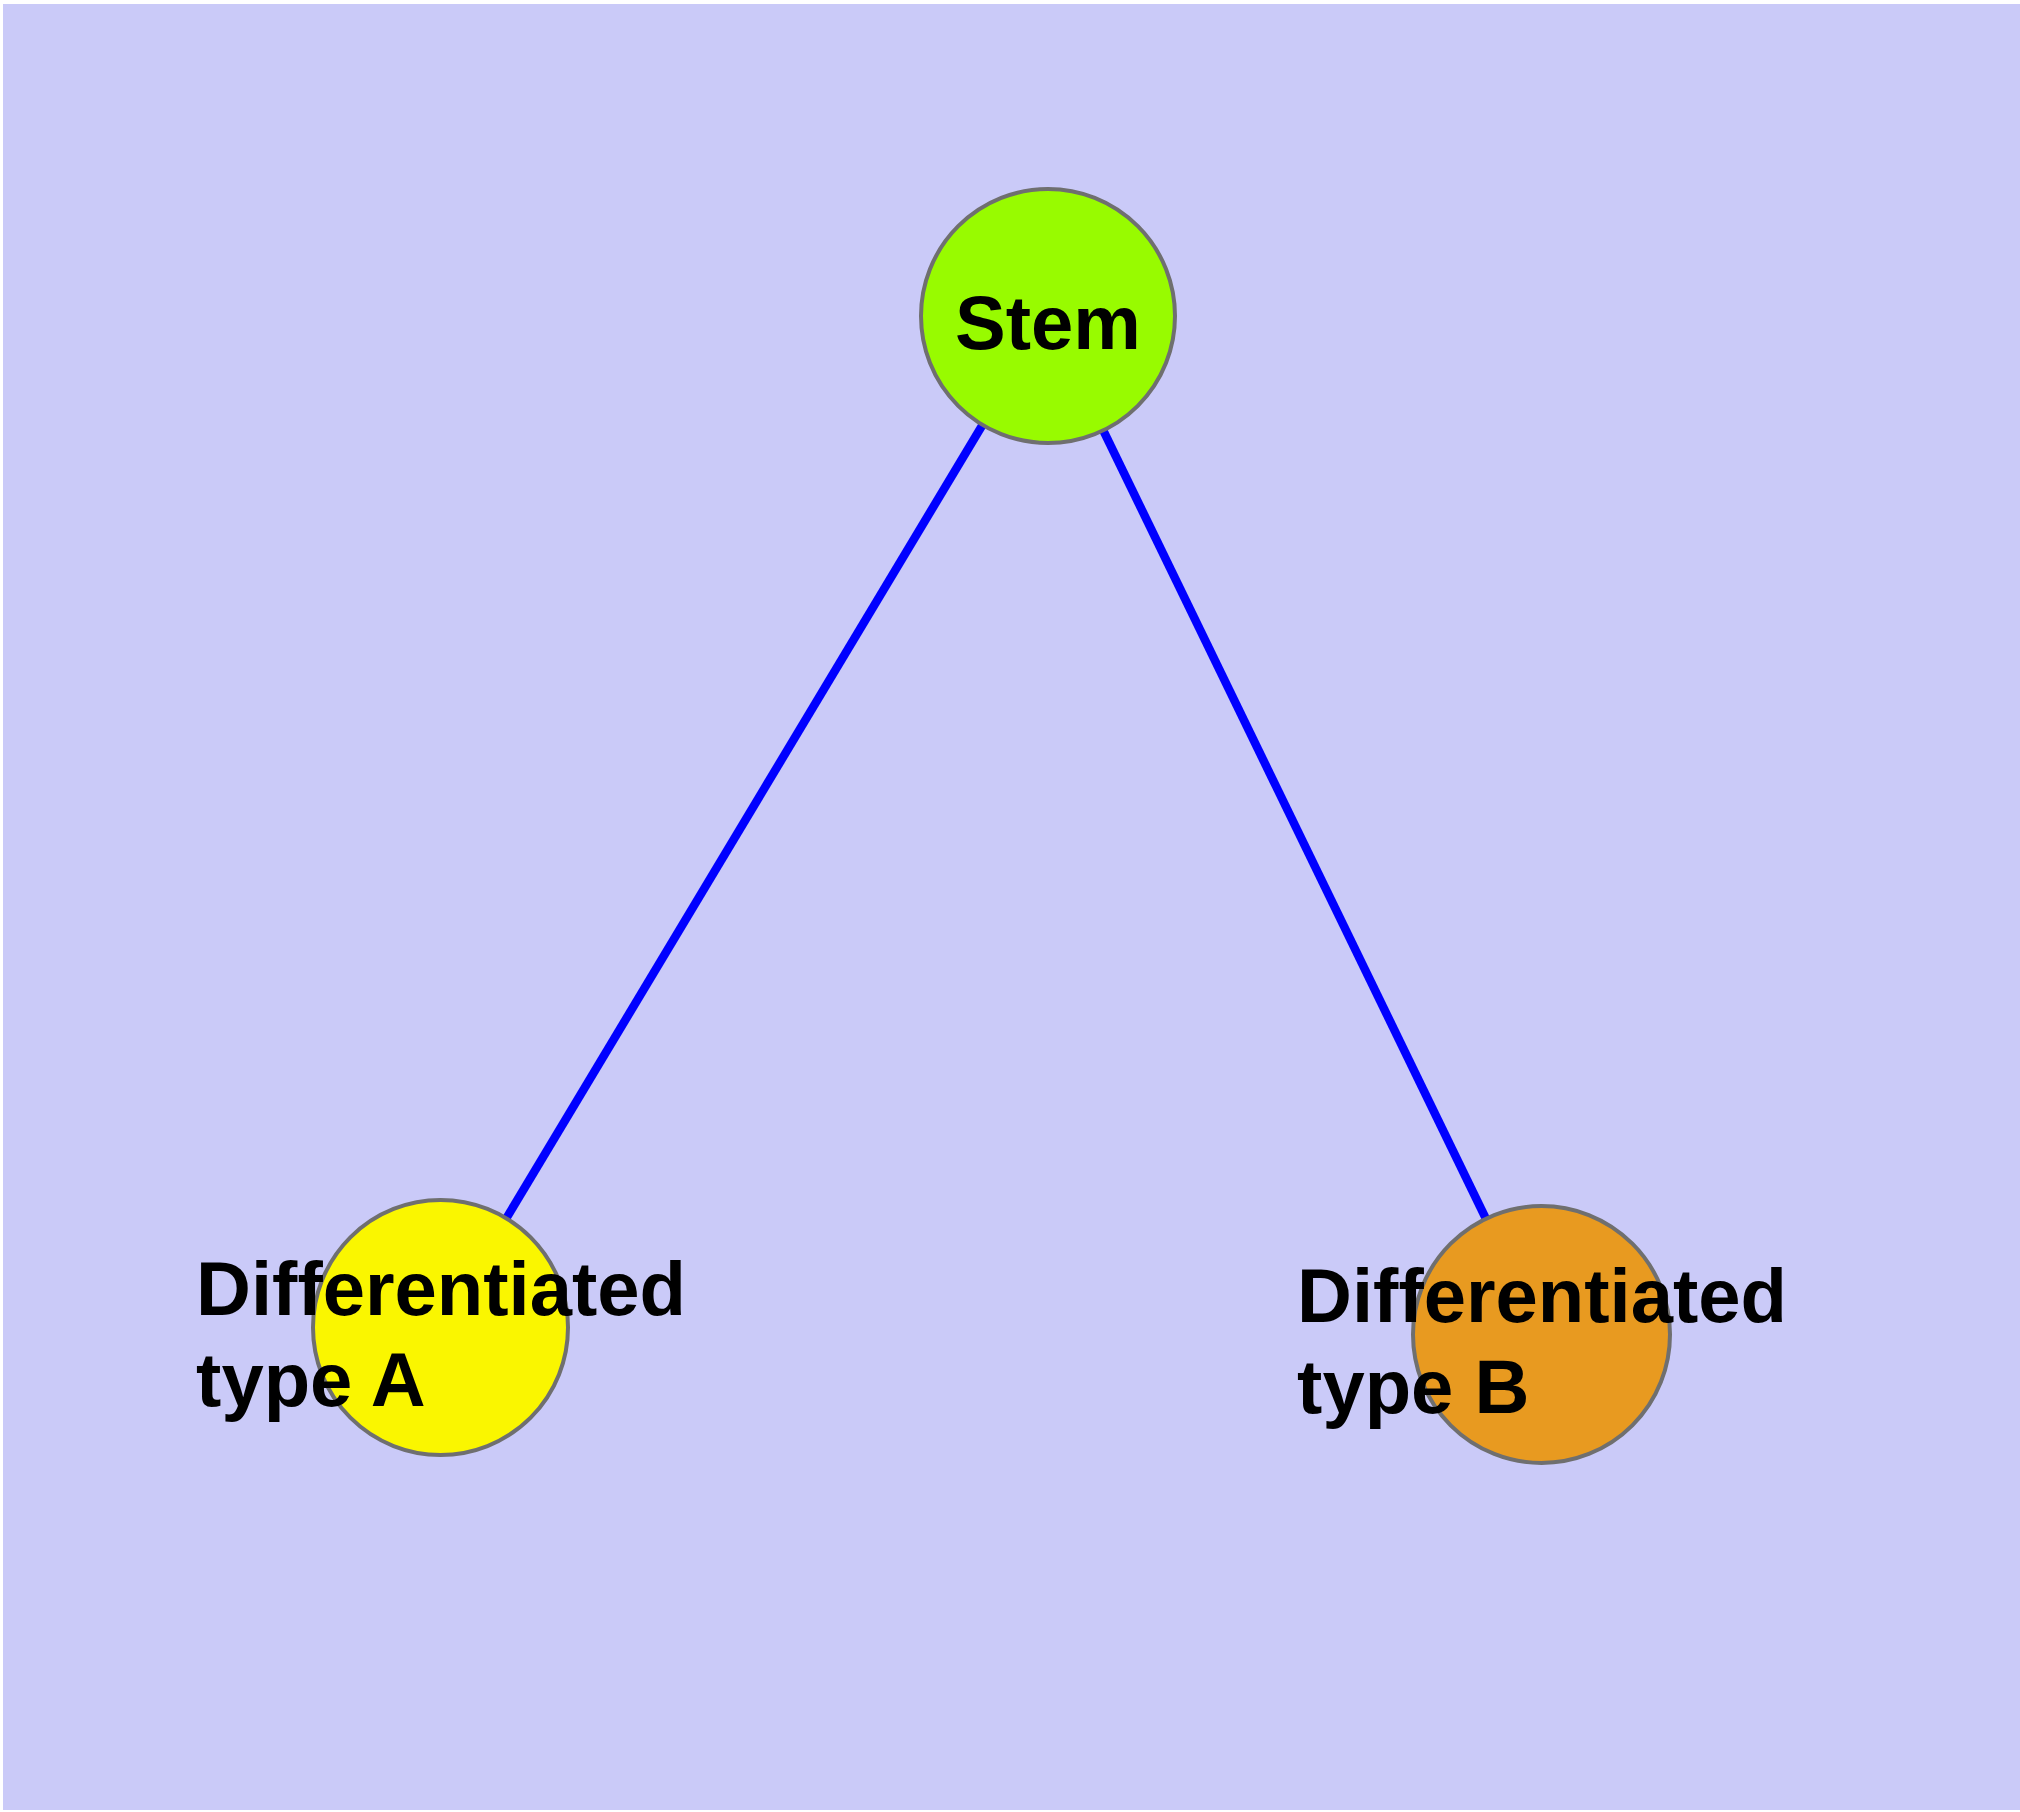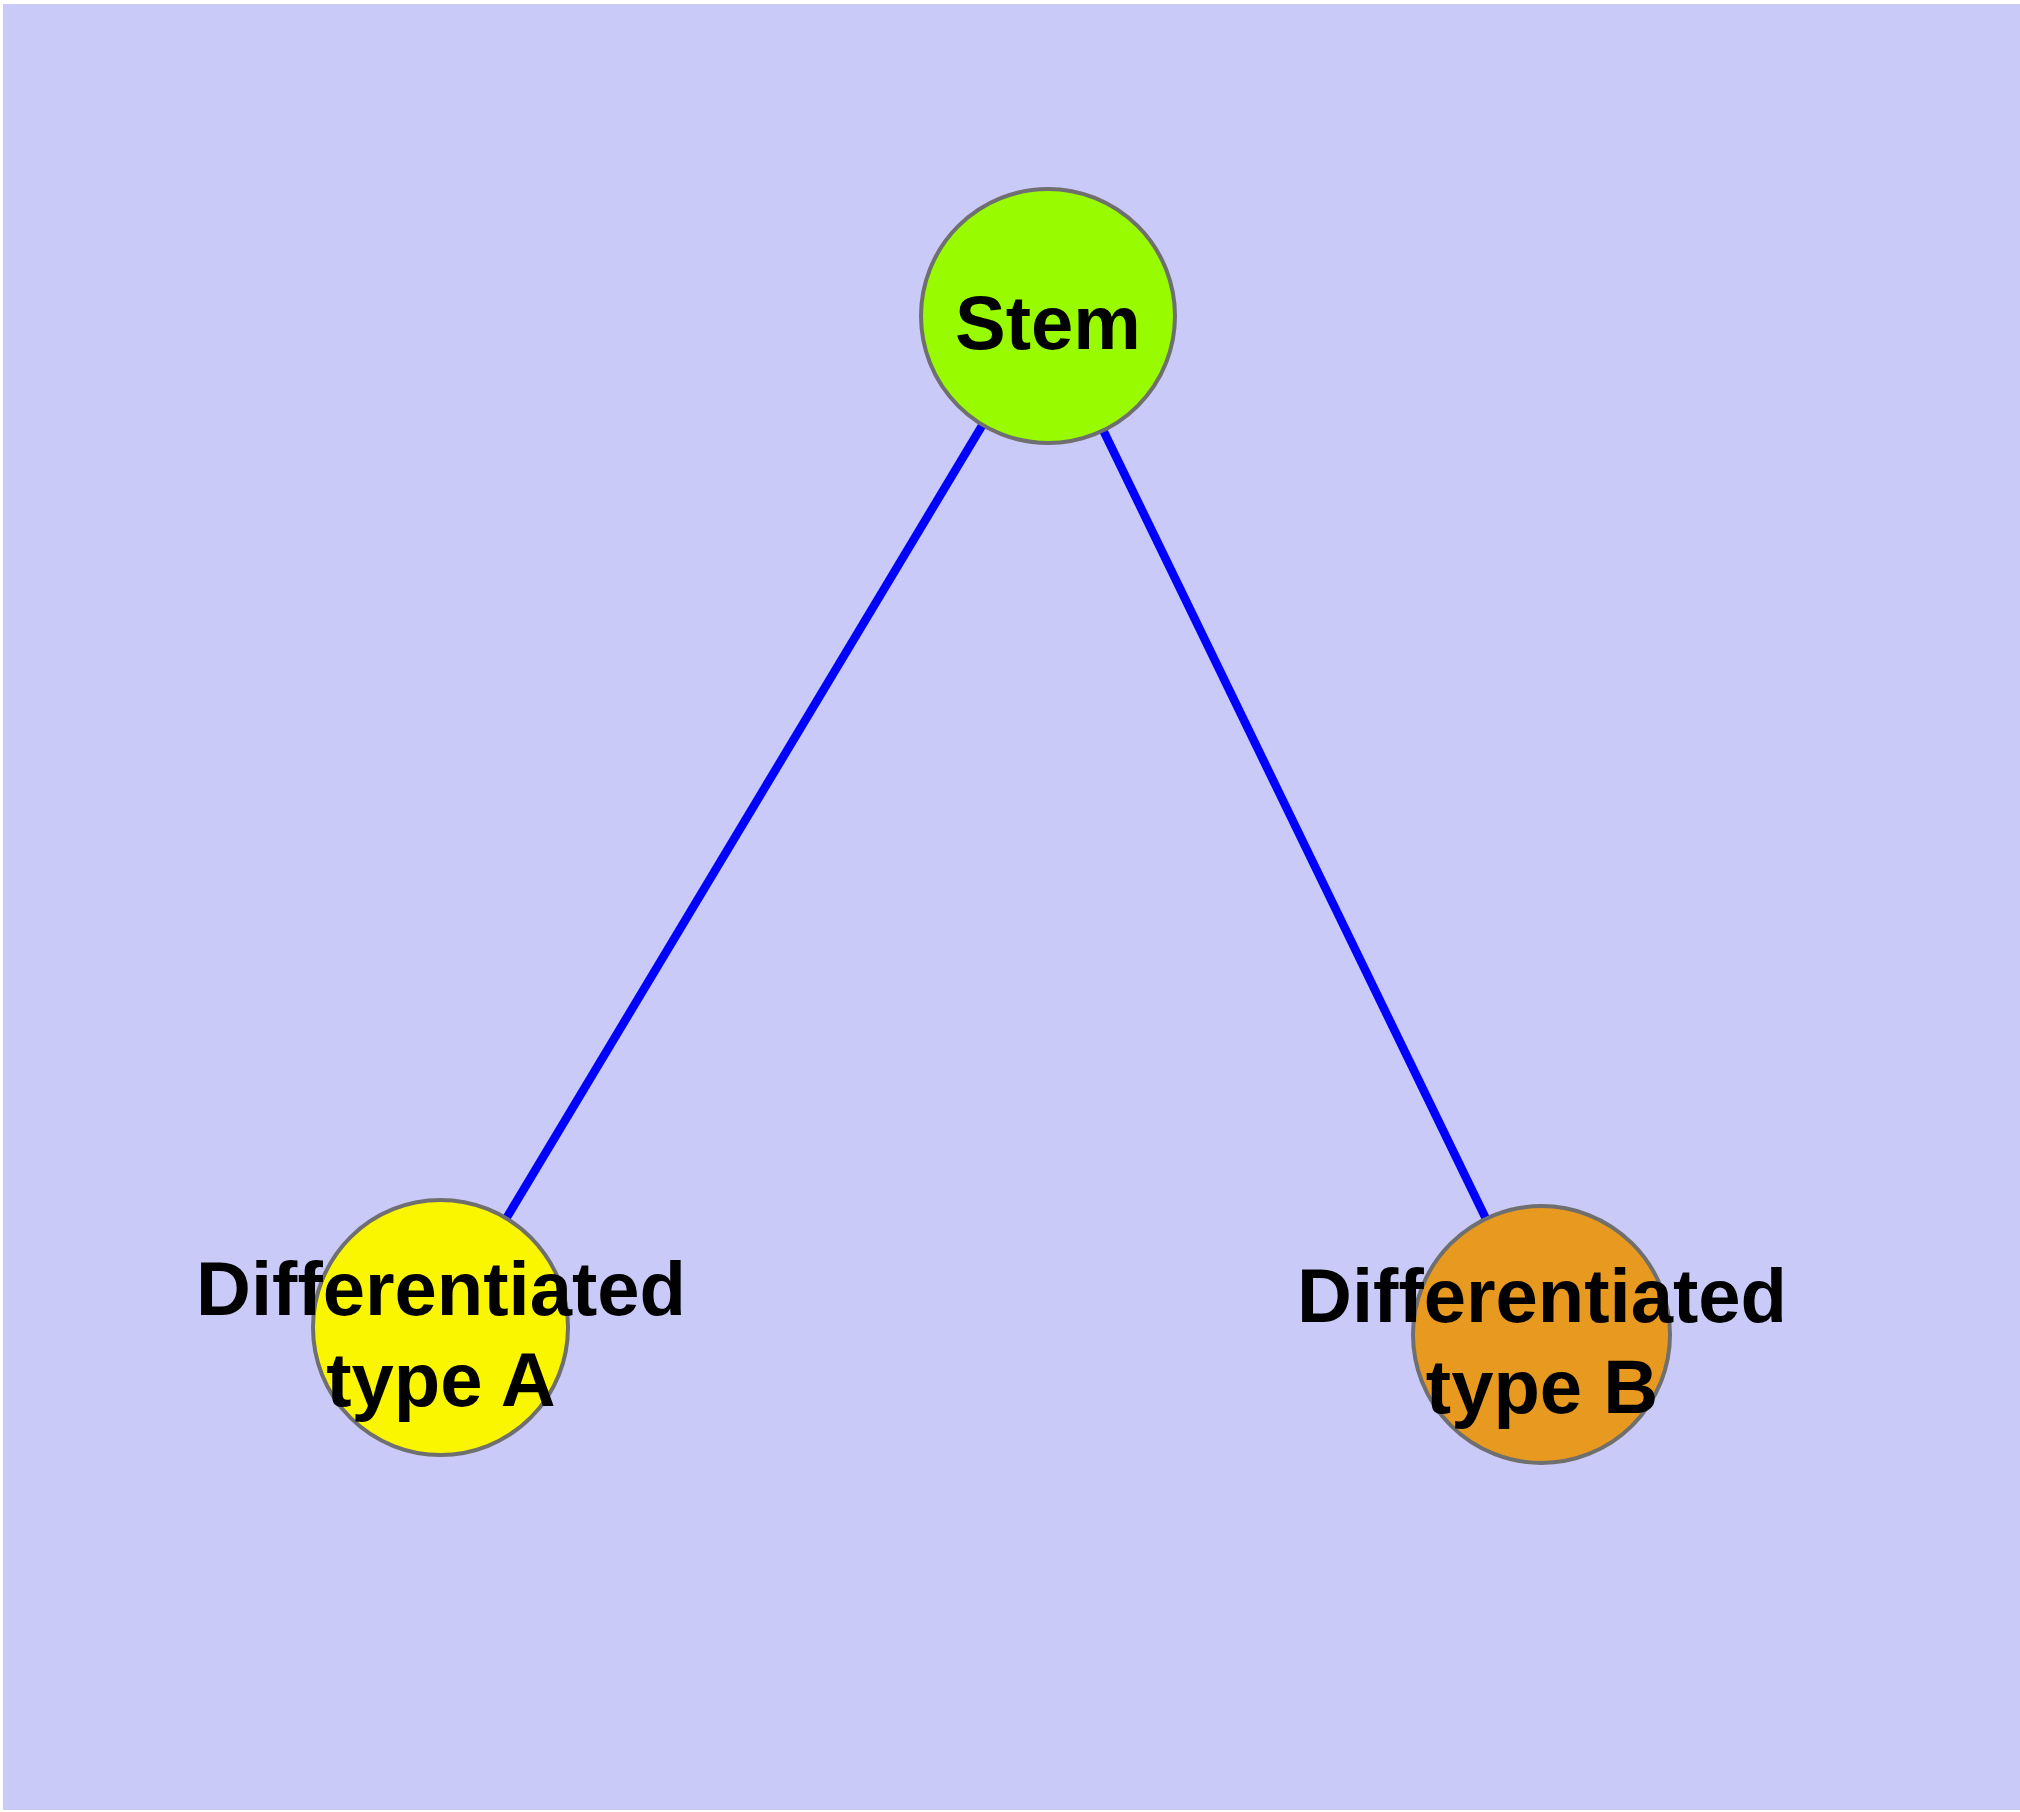--- a/index.html
+++ b/index.html
@@ -36,21 +36,20 @@
     border-radius: 50%;
     border: 4.2px solid #6F6F6F;
     box-sizing: border-box;
   }
   .node-label {
     position: absolute;
     transform: translate(-50%, -50%);
     font-size: 76px;
     font-weight: bold;
     line-height: 1.2;
-    text-align: center;
     white-space: pre-line;
     letter-spacing: 0px;
   }
 </style>
 </head>
 <body>
 
 <div class="root">
 
   <div class="panel" style="background: rgb(202, 202, 248);"></div>

